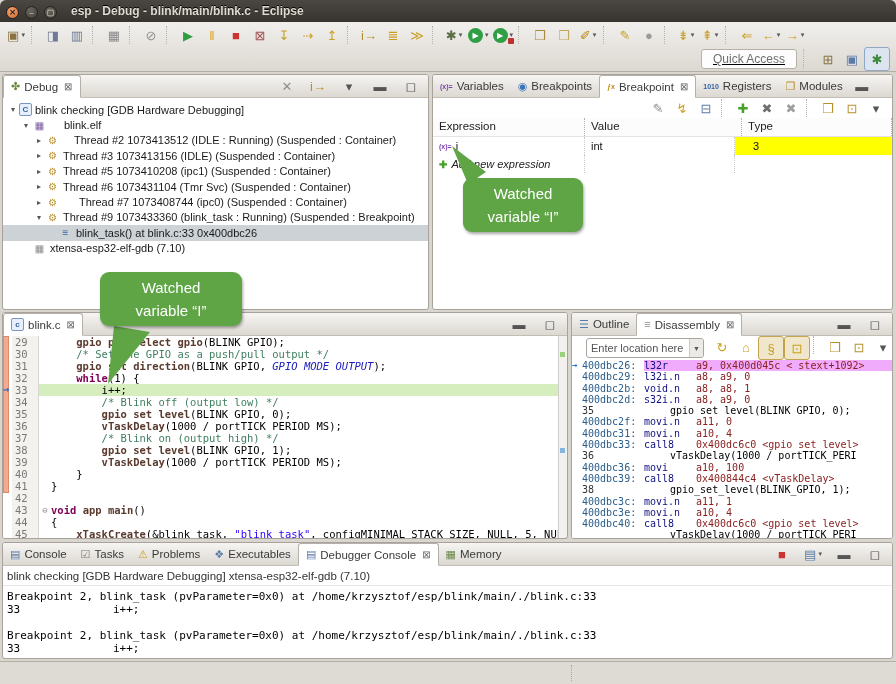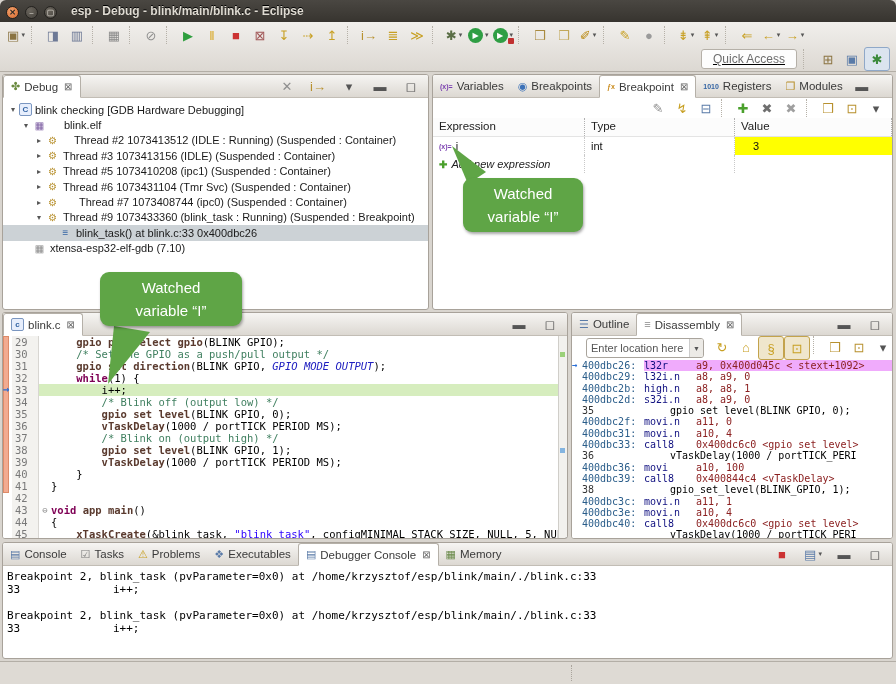--- a/index.html
+++ b/index.html
@@ -413,22 +413,22 @@
         </span>
         <span class="tb-btn">
           <span class="tb-glyph" style="color: rgb(184, 145, 47);">⊡</span>
         </span>
         <span class="tb-btn">
           <span class="tb-glyph" style="color: rgb(85, 85, 85);">▾</span>
         </span>
       </div>
     <div class="exp-header">
       <span class="exp-c exp-c1">Expression</span>
+      <span class="exp-c exp-c3">Value</span>
       <span class="exp-c exp-c2">Type</span>
-      <span class="exp-c exp-c3">Value</span>
     </div>
     <div id="expr-rows">
         <div class="exp-row">
           <span class="exp-c exp-c1">
             <span class="vxicon">(x)=</span>
             <span>i</span>
           </span>
           <span class="exp-c exp-c2">int</span>
           <span class="exp-c exp-c3" style="border-right: none; background: rgb(255, 255, 0);">
             <span style="padding-left: 12px;">3</span>
@@ -539,21 +539,21 @@
             <span class="tb-glyph" style="color: rgb(184, 145, 47);">⊡</span>
           </span>
           <span class="tb-btn">
             <span class="tb-glyph" style="color: rgb(85, 85, 85);">▾</span>
           </span>
         </span>
     </div>
     <div class="disasm-body" id="disasm-body">
         <div class="dline"><span class="d-marker">→</span><span class="d-addr">400dbc26:</span><span class="d-body hl"><span class="d-mnem">l32r</span><span class="d-ops">a9, 0x400d045c &lt;_stext+1092&gt;</span></span></div>
         <div class="dline"><span class="d-marker"></span><span class="d-addr">400dbc29:</span><span class="d-body"><span class="d-mnem">l32i.n</span><span class="d-ops">a8, a9, 0</span></span></div>
-        <div class="dline"><span class="d-marker"></span><span class="d-addr">400dbc2b:</span><span class="d-body"><span class="d-mnem">high.n</span><span class="d-ops">a8, a8, 1</span></span></div>
+        <div class="dline"><span class="d-marker"></span><span class="d-addr">400dbc2b:</span><span class="d-body"><span class="d-mnem">void.n</span><span class="d-ops">a8, a8, 1</span></span></div>
         <div class="dline"><span class="d-marker"></span><span class="d-addr">400dbc2d:</span><span class="d-body"><span class="d-mnem">s32i.n</span><span class="d-ops">a8, a9, 0</span></span></div>
         <div class="dline"><span class="d-marker"></span><span class="d-srcnum">35</span><span class="d-srccode">gpio_set_level(BLINK_GPIO, 0);</span></div>
         <div class="dline"><span class="d-marker"></span><span class="d-addr">400dbc2f:</span><span class="d-body"><span class="d-mnem">movi.n</span><span class="d-ops">a11, 0</span></span></div>
         <div class="dline"><span class="d-marker"></span><span class="d-addr">400dbc31:</span><span class="d-body"><span class="d-mnem">movi.n</span><span class="d-ops">a10, 4</span></span></div>
         <div class="dline"><span class="d-marker"></span><span class="d-addr">400dbc33:</span><span class="d-body"><span class="d-mnem">call8</span><span class="d-ops">0x400dc6c0 &lt;gpio_set_level&gt;</span></span></div>
         <div class="dline"><span class="d-marker"></span><span class="d-srcnum">36</span><span class="d-srccode">vTaskDelay(1000 / portTICK_PERI</span></div>
         <div class="dline"><span class="d-marker"></span><span class="d-addr">400dbc36:</span><span class="d-body"><span class="d-mnem">movi</span><span class="d-ops">a10, 100</span></span></div>
         <div class="dline"><span class="d-marker"></span><span class="d-addr">400dbc39:</span><span class="d-body"><span class="d-mnem">call8</span><span class="d-ops">0x400844c4 &lt;vTaskDelay&gt;</span></span></div>
         <div class="dline"><span class="d-marker"></span><span class="d-srcnum">38</span><span class="d-srccode">gpio_set_level(BLINK_GPIO, 1);</span></div>
         <div class="dline"><span class="d-marker"></span><span class="d-addr">400dbc3c:</span><span class="d-body"><span class="d-mnem">movi.n</span><span class="d-ops">a11, 1</span></span></div>
@@ -601,20 +601,21 @@
             <span class="tb-dd">▾</span>
           </span>
           <span class="tb-btn">
             <span class="tb-glyph" style="color: rgb(85, 85, 85);">▬</span>
           </span>
           <span class="tb-btn">
             <span class="tb-glyph" style="color: rgb(85, 85, 85);">◻</span>
           </span>
         </span>
     </div>
+    <div class="console-header">blink checking [GDB Hardware Debugging] xtensa-esp32-elf-gdb (7.10)</div>
     <div class="console-body" id="console-body">
         <div class="console-line">Breakpoint 2, blink_task (pvParameter=0x0) at /home/krzysztof/esp/blink/main/./blink.c:33</div>
         <div class="console-line">33              i++;</div>
         <div class="console-line"> </div>
         <div class="console-line">Breakpoint 2, blink_task (pvParameter=0x0) at /home/krzysztof/esp/blink/main/./blink.c:33</div>
         <div class="console-line">33              i++;</div>
       </div>
   </div>
 
 </div>

